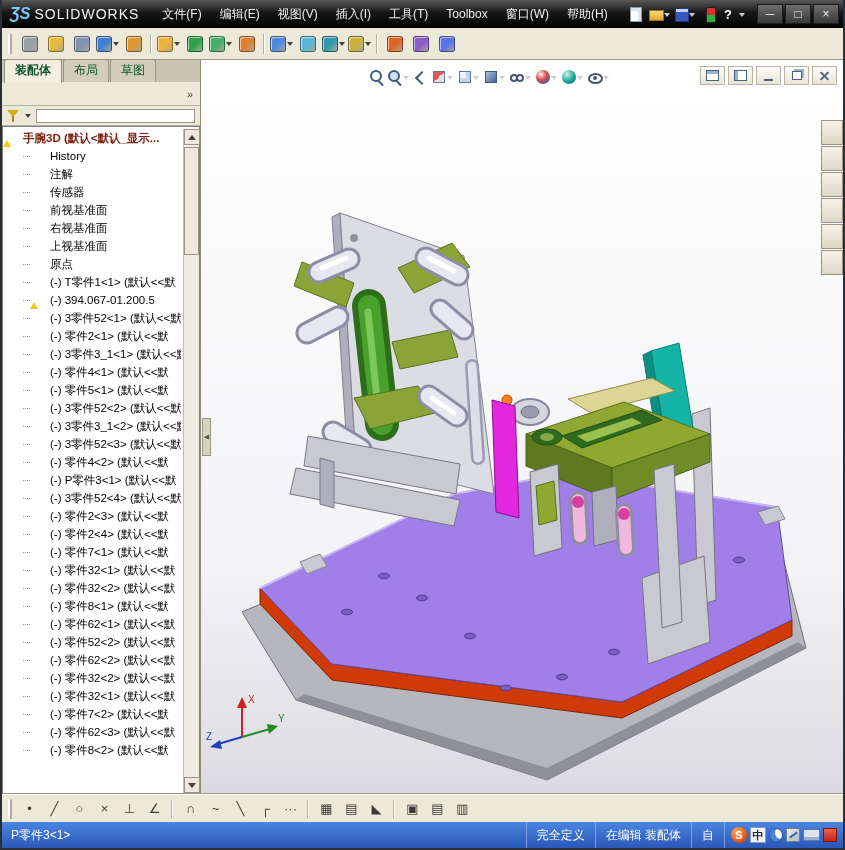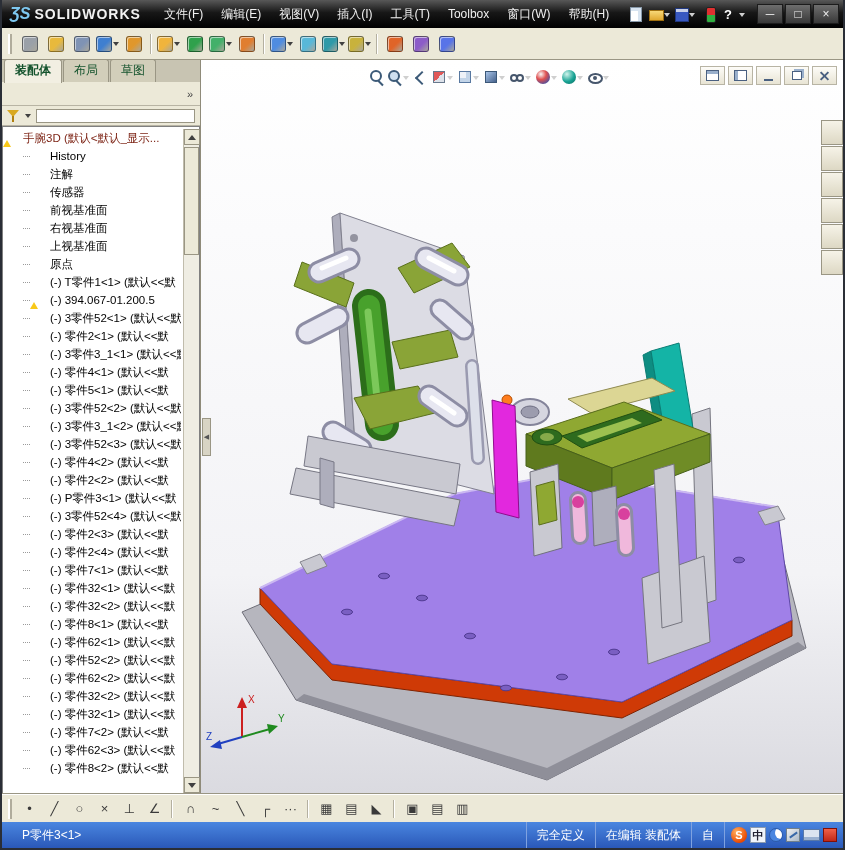--- a/index.html
+++ b/index.html
@@ -2,21 +2,21 @@
 <html><head>
 <meta charset="utf-8">
 <style>
 *{margin:0;padding:0;box-sizing:border-box;font-family:"Liberation Sans","DejaVu Sans",sans-serif}
 html,body{width:845px;height:850px;background:#ece9d8}
 .window{position:relative;width:845px;height:850px;background:#ece9d8;overflow:hidden;border:2px solid #2a2e36;border-top:none}
 
 .titlebar{position:absolute;top:0;left:0;right:0;height:28px;background:linear-gradient(#585858,#171717 45%,#000);display:flex;align-items:center;color:#fff;z-index:40}
 .logo{display:flex;align-items:center;gap:4px;padding:0 14px 0 8px}
 .logo-mark{font-size:16px;font-weight:bold;font-style:italic;color:#7ec8f0}
-.logo-text{font-size:14px;font-weight:bold;letter-spacing:1px;color:#f2f2f2}
+.logo-text{font-size:14px;font-weight:normal;letter-spacing:1px;color:#f2f2f2}
 .menubar{display:flex;height:100%;}
 .menu-item{padding:0 9px;font-size:12px;line-height:28px;color:#f0f0f0;cursor:default}
 .tb-spacer{flex:1}
 .quick{display:flex;align-items:center;gap:1px;margin-right:8px}
 .qi{width:24px;height:22px;display:flex;align-items:center;justify-content:center;position:relative}
 .qi .ig{position:relative;width:14px;height:14px}
 .k-doc .ig::before{content:"";position:absolute;left:2px;top:0;width:10px;height:13px;background:#fff;border:1px solid #8899aa;box-shadow:inset -3px 3px 0 #d8e4f0}
 .k-folder2 .ig::before{content:"";position:absolute;left:0;top:3px;width:13px;height:9px;background:linear-gradient(#f8d878,#e0a830);border:1px solid #a07010}
 .k-save .ig::before{content:"";position:absolute;left:1px;top:1px;width:12px;height:12px;background:#3858c0;border:1px solid #203880;box-shadow:inset 0 3px 0 #c8d0e8}
 .k-traffic .ig::before{content:"";position:absolute;left:3px;top:0;width:8px;height:14px;border-radius:2px;background:linear-gradient(#e03030 0 50%,#30b040 50%);border:1px solid #222}
@@ -81,37 +81,37 @@
 .fdd::after{content:"";border:3px solid transparent;border-top:4px solid #404040;margin-top:3px}
 .ffield{flex:1;height:14px;background:#fff;border:1px solid #9a9684}
 .tree{flex:1;background:#fff;border:1px solid #808080;margin:0;position:relative;overflow:hidden;padding:2px 18px 0 0}
 .tree-row{height:18px;display:flex;align-items:center;gap:3px;padding-left:20px;white-space:nowrap}
 .tree-row.root{padding-left:4px}
 .tree-row:not(.root)::before{content:"";width:7px;border-top:1px dotted #9a9a9a;margin-right:1px;flex:none}
 .ti{position:relative;width:13px;height:13px;flex:none}
 .ti-k{position:absolute;inset:0}
 .warn{position:absolute;left:-4px;bottom:-2px;width:0;height:0;border-left:4px solid transparent;border-right:4px solid transparent;border-bottom:7px solid #f8c818}
 .tl{font-size:11.5px;color:#000;overflow:hidden}
-.tree-row.root .tl{color:#7a1f10;font-weight:normal}
+.tree-row.root .tl{color:#7a1f10;font-weight:bold}
 .vsb{position:absolute;right:0;top:0;bottom:0;width:16px;background:#efede3;border-left:1px solid #c0bcac;display:flex;flex-direction:column;align-items:center}
 .vsb-btn{width:16px;height:16px;background:#ece9d8;border:1px solid #9a9684;display:flex;align-items:center;justify-content:center}
 .vsb-btn::after{content:"";border:4px solid transparent}
 .vsb-up::after{border-bottom:5px solid #404040;margin-top:-4px}
 .vsb-dn{margin-top:auto}
 .vsb-dn::after{border-top:5px solid #404040;margin-bottom:-4px}
 .vsb-thumb{position:absolute;top:18px;left:0;width:15px;height:108px;background:#ece9d8;border:1px solid #9a9684}
 .split-tab{position:absolute;left:200px;top:418px;width:9px;height:38px;background:#d8d4c4;border:1px solid #9a9684;z-index:11;display:flex;align-items:center;justify-content:center;font-size:7px;color:#555}
 
 .toolbar3{position:absolute;top:794px;left:0;right:0;height:28px;background:#ece9d8;border-top:1px solid #fff;box-shadow:0 -1px 0 #9a9684;display:flex;align-items:center;padding-left:4px;z-index:40}
 .b3{width:25px;height:22px;display:flex;align-items:center;justify-content:center;font-size:13px;color:#3a3a3a;position:relative}
 .b3.sep{margin-left:11px}
 .b3.sep::before{content:"";position:absolute;left:-7px;top:2px;width:1px;height:18px;background:#b4b0a0;box-shadow:1px 0 0 #fff}
 
 .statusbar{position:absolute;top:822px;left:0;right:0;height:26px;background:linear-gradient(#4a86e0,#2a58b8);color:#fff;display:flex;align-items:center;font-size:12px;z-index:40}
-.sb-sel{flex:1;padding-left:20px}
+.sb-sel{flex:1;padding-left:9px}
 .sb-cell{border-left:1px solid #7fa2e0;height:100%;display:flex;align-items:center;padding:12px 10px;white-space:nowrap}
 .sb-ime{display:flex;align-items:center;gap:3px;padding:0 6px;border-left:1px solid #7fa2e0;height:100%}
 .imei{display:flex;align-items:center;justify-content:center;font-size:11px;font-weight:bold}
 .k-sogou{width:16px;height:16px;border-radius:50%;background:radial-gradient(circle at 35% 30%,#ffb060,#e84800 72%);color:#fff}
 .k-lang{width:16px;height:16px;background:#f0f4fa;color:#223;border:1px solid #8a9ab0}
 .k-moon{width:14px;height:14px;border-radius:50%;background:#4a86e0;border:1px solid #2c5aa8;position:relative;overflow:hidden}
 .k-moon::before{content:"";position:absolute;left:5px;top:-2px;width:12px;height:12px;border-radius:50%;background:#fff}
 .k-pen{width:14px;height:14px;background:linear-gradient(135deg,#f0f0f0,#a8b8c8);border:1px solid #70808c;position:relative}
 .k-pen::before{content:"";position:absolute;left:2px;top:5px;width:9px;height:2px;background:#3868a8;transform:rotate(-35deg)}
 .k-keyboard{width:17px;height:12px;background:#dce4f0;border:1px solid #5878a8;box-shadow:inset 0 -3px 0 #9ab0d0}
@@ -581,27 +581,20 @@
             <span class="ti-k k-part"></span>
 
           </span>
           <span class="tl">(-) 零件4&lt;2&gt; (默认&lt;&lt;默</span>
         </div>
         <div class="tree-row">
           <span class="ti">
             <span class="ti-k k-part"></span>
 
           </span>
-          <span class="tl">(-) 零件2&lt;2&gt; (默认&lt;&lt;默</span>
-        </div>
-        <div class="tree-row">
-          <span class="ti">
-            <span class="ti-k k-part"></span>
-
-          </span>
           <span class="tl">(-) P零件3&lt;1&gt; (默认&lt;&lt;默</span>
         </div>
         <div class="tree-row">
           <span class="ti">
             <span class="ti-k k-part"></span>
 
           </span>
           <span class="tl">(-) 3零件52&lt;4&gt; (默认&lt;&lt;默</span>
         </div>
         <div class="tree-row">

